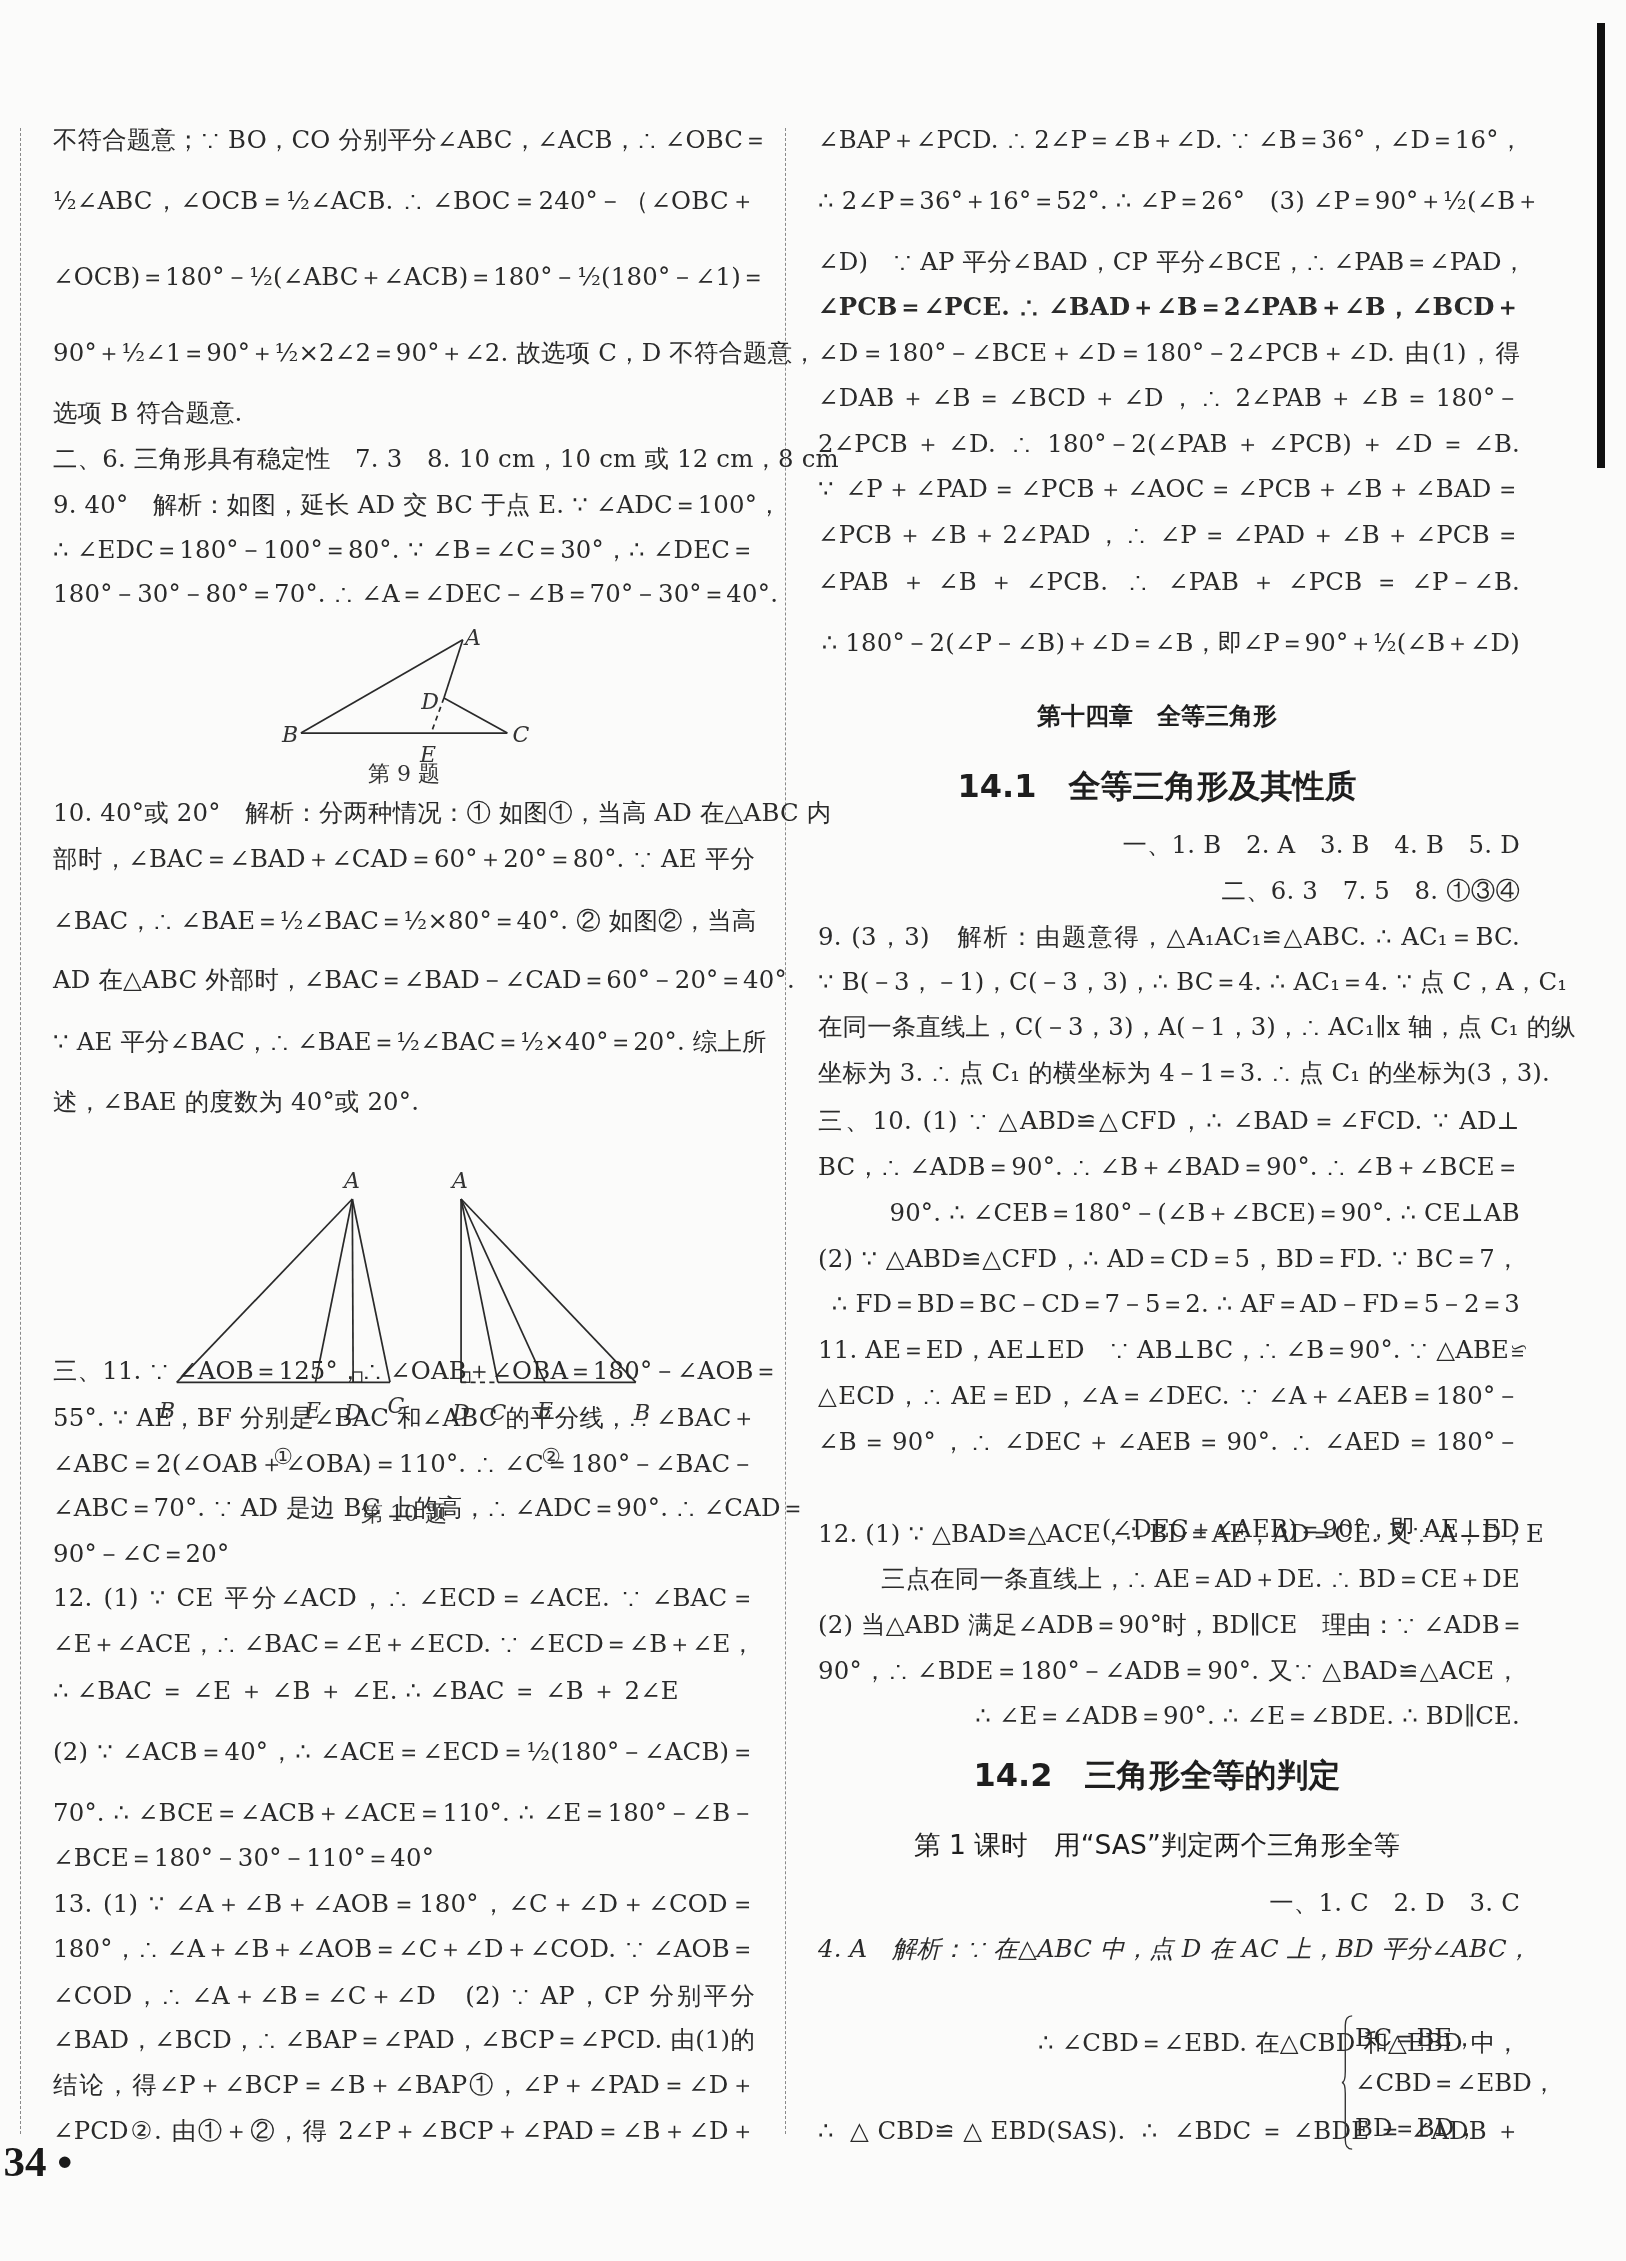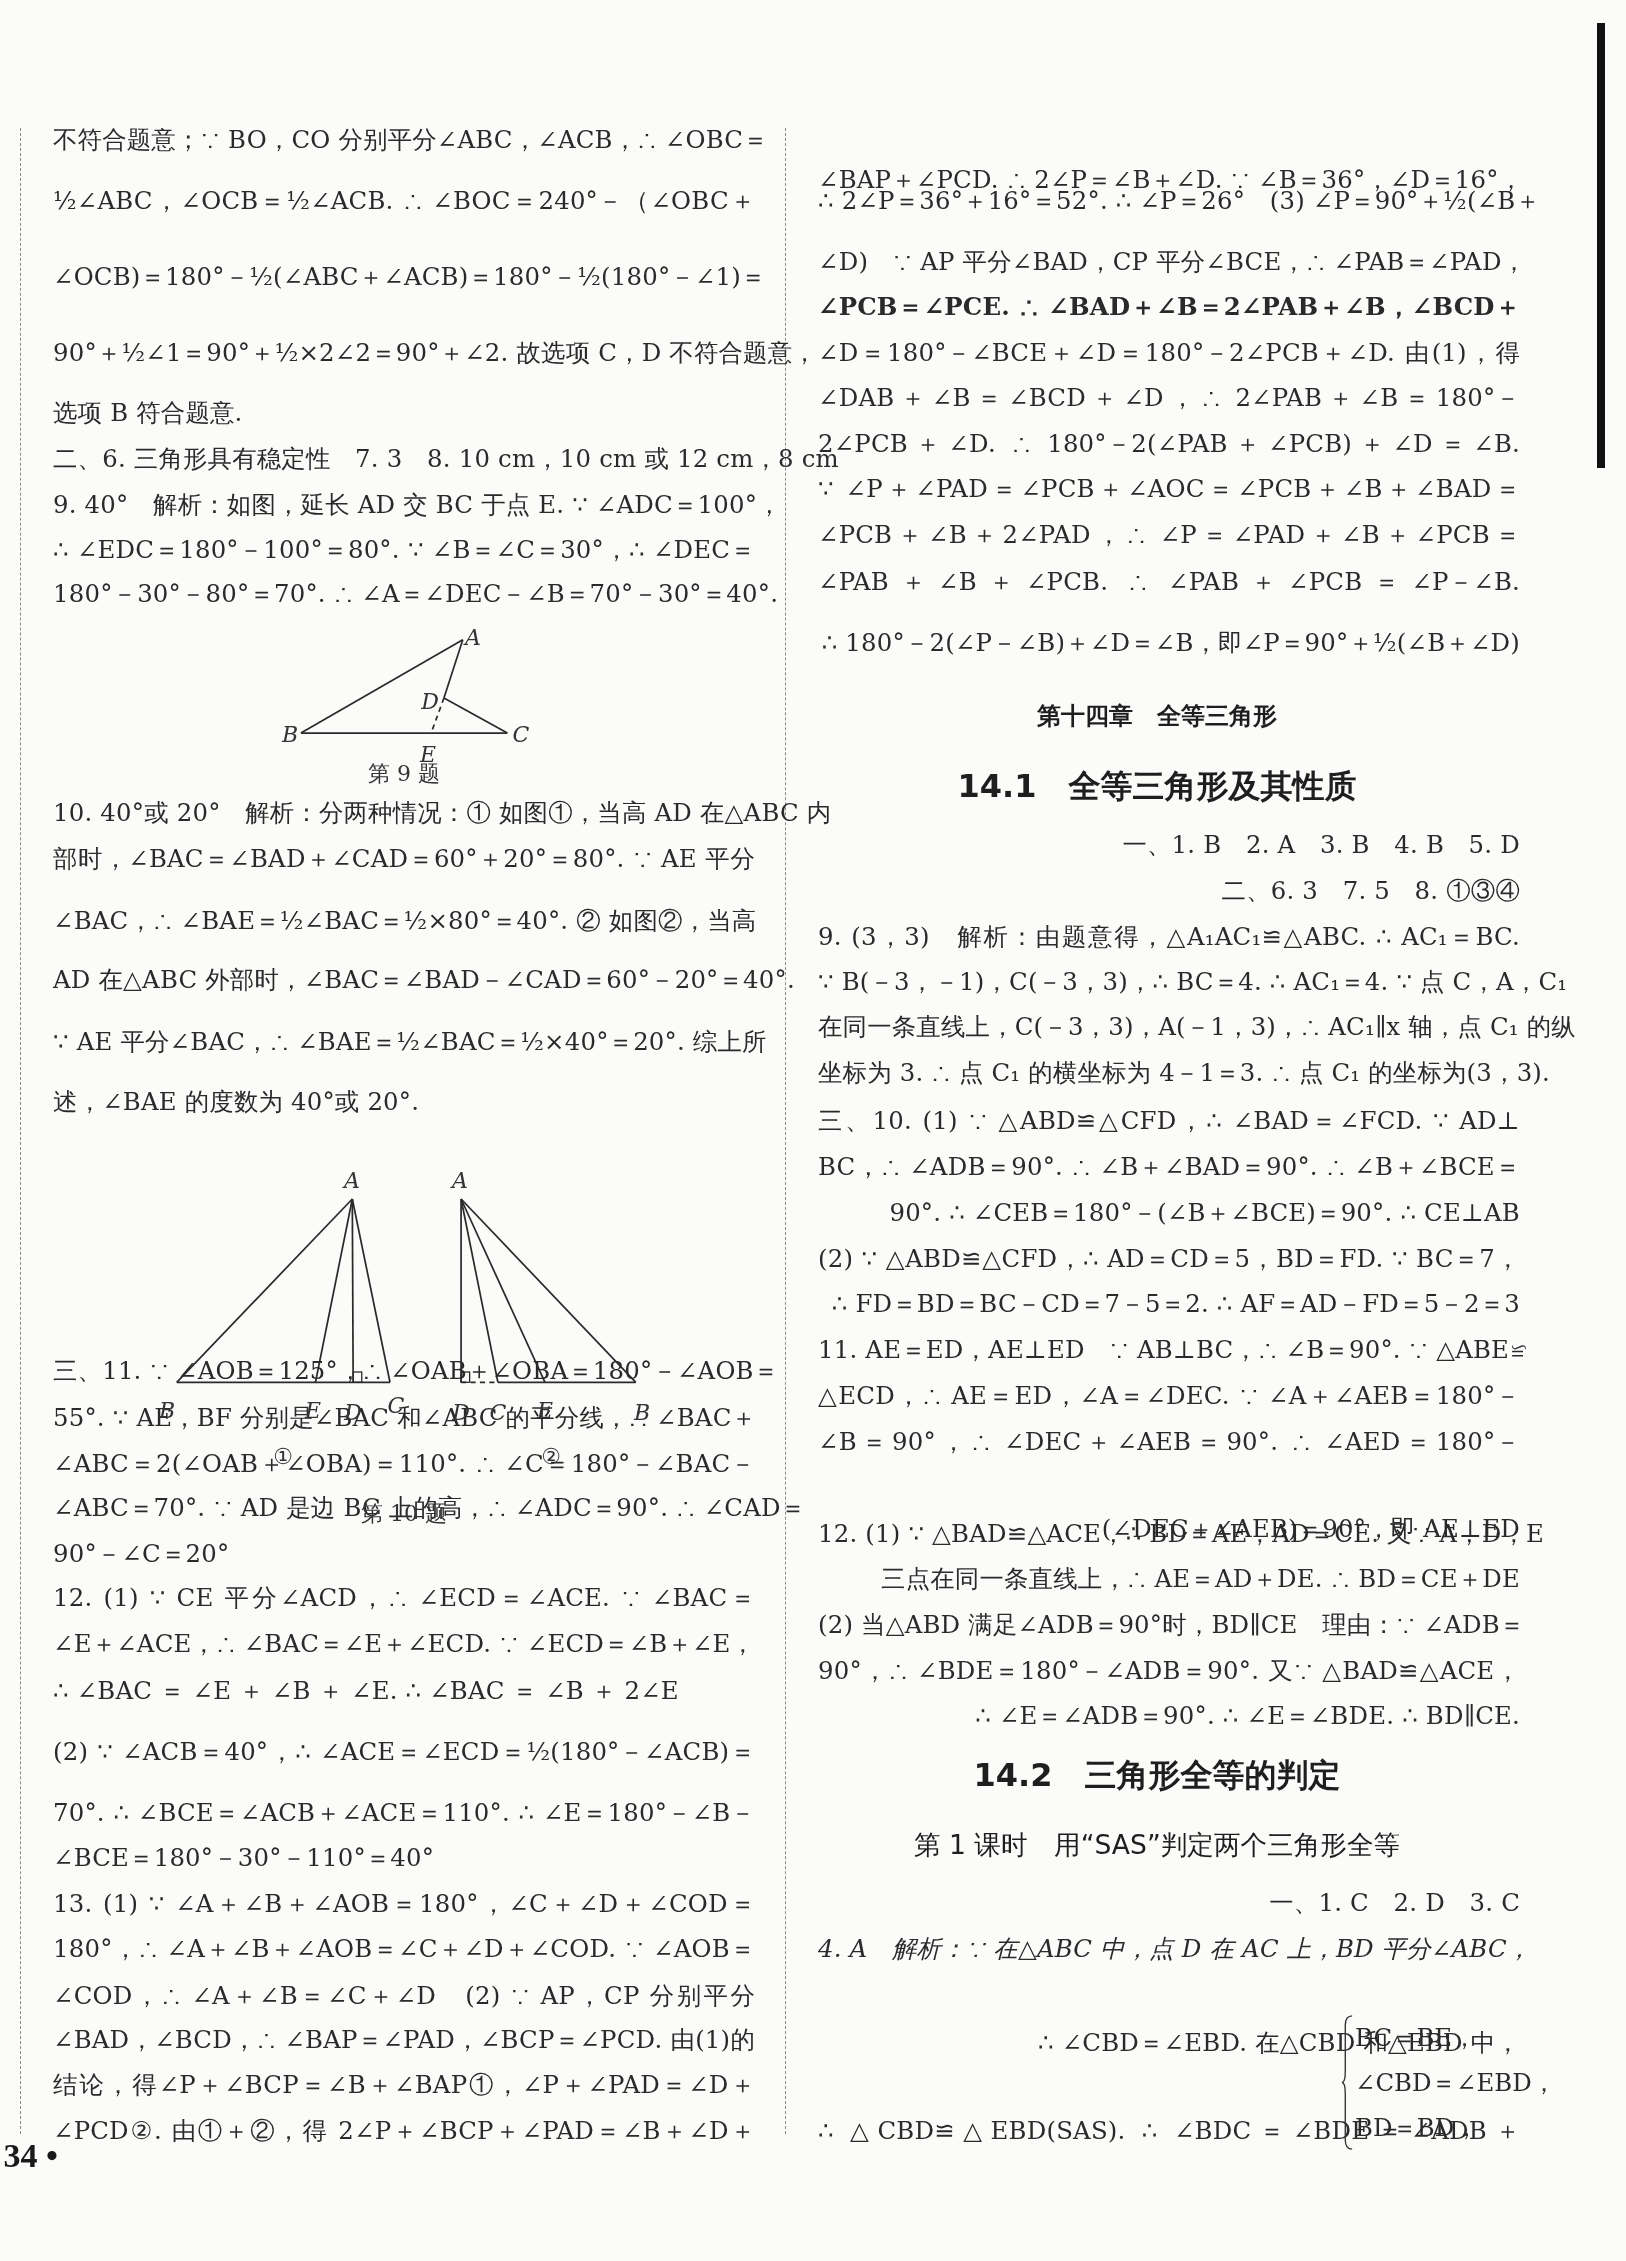--- a/index.html
+++ b/index.html
@@ -16,21 +16,21 @@
   }
   .col-left { left:53px; width:702px; }
   .col-right { left:818px; width:702px;text-align:right; }
   .just { text-align:justify; text-align-last:justify; }
   .heading { position:absolute; font-family:"DejaVu Sans","Liberation Sans",sans-serif; font-weight:bold; transform:translate(-50%,-50%); white-space:nowrap; color:#1e1e1e; }
   .h-chapter { font-size:24px; }
   .h-section { font-size:32px; }
   .h-lesson { font-size:26.6px; font-weight:normal; }
   .fig { position:absolute; }
   .caption { position:absolute; font-size:22px; transform:translate(-50%,-50%); white-space:nowrap; color:#333; }
-  .pagenum { position:absolute; left:3.4px; top:2137px; font-size:34px; font-weight:bold; font-family:"Liberation Serif",serif; color:#1a1a1a; }
+  .pagenum { position:absolute; left:3.4px; top:2137px; font-size:43px; font-weight:bold; font-family:"Liberation Serif",serif; color:#1a1a1a; }
   .brace-block { position:absolute; left:1355px; top:2015px; width:171px; }
   .brace-block .row { font-size:24.4px; height:45px; line-height:45px; white-space:nowrap; }
   .brace { position:absolute; left:1341px; top:2015px; width:12px; height:135px; }
 </style>
 </head>
 <body>
 
 <div class="vline-dash" style="left:19.7px; top:128px; height:2006px;"></div>
 <div class="vline-dash" style="left:785px; top:128px; height:2006px;"></div>
 <div class="black-bar"></div>
@@ -63,21 +63,21 @@
     <div class="line col-left just" style="top: 1813px;">70°. ∴ ∠BCE＝∠ACB＋∠ACE＝110°. ∴ ∠E＝180°－∠B－</div>
     <div class="line col-left" style="top: 1858px;">∠BCE＝180°－30°－110°＝40°</div>
     <div class="line col-left just" style="top: 1904px;">13. (1) ∵ ∠A＋∠B＋∠AOB＝180°，∠C＋∠D＋∠COD＝</div>
     <div class="line col-left just" style="top: 1949px;">180°，∴ ∠A＋∠B＋∠AOB＝∠C＋∠D＋∠COD. ∵ ∠AOB＝</div>
     <div class="line col-left just" style="top: 1996px;">∠COD，∴ ∠A＋∠B＝∠C＋∠D　(2) ∵ AP，CP 分别平分</div>
     <div class="line col-left just" style="top: 2040px;">∠BAD，∠BCD，∴ ∠BAP＝∠PAD，∠BCP＝∠PCD. 由(1)的</div>
     <div class="line col-left just" style="top: 2085px;">结论，得∠P＋∠BCP＝∠B＋∠BAP①，∠P＋∠PAD＝∠D＋</div>
     <div class="line col-left just" style="top: 2131px;">∠PCD②. 由①＋②，得 2∠P＋∠BCP＋∠PAD＝∠B＋∠D＋</div>
   </div>
 <div id="right-col">
-    <div class="line col-right just" style="top: 140px; margin-top: 40px;">∠BAP＋∠PCD. ∴ 2∠P＝∠B＋∠D. ∵ ∠B＝36°，∠D＝16°，</div>
+    <div class="line col-right just" style="top: 140px;">∠BAP＋∠PCD. ∴ 2∠P＝∠B＋∠D. ∵ ∠B＝36°，∠D＝16°，</div>
     <div class="line col-right just" style="top: 201px;">∴ 2∠P＝36°＋16°＝52°. ∴ ∠P＝26°　(3) ∠P＝90°＋½(∠B＋</div>
     <div class="line col-right just" style="top: 262px;">∠D)　∵ AP 平分∠BAD，CP 平分∠BCE，∴ ∠PAB＝∠PAD，</div>
     <div class="line col-right just" style="top: 307px; font-weight: bold;">∠PCB＝∠PCE. ∴ ∠BAD＋∠B＝2∠PAB＋∠B，∠BCD＋</div>
     <div class="line col-right just" style="top: 353px;">∠D＝180°－∠BCE＋∠D＝180°－2∠PCB＋∠D. 由(1)，得</div>
     <div class="line col-right just" style="top: 398px;">∠DAB＋∠B＝∠BCD＋∠D，∴ 2∠PAB＋∠B＝180°－</div>
     <div class="line col-right just" style="top: 444px;">2∠PCB＋∠D. ∴ 180°－2(∠PAB＋∠PCB)＋∠D＝∠B.</div>
     <div class="line col-right just" style="top: 489px;">∵ ∠P＋∠PAD＝∠PCB＋∠AOC＝∠PCB＋∠B＋∠BAD＝</div>
     <div class="line col-right just" style="top: 535px;">∠PCB＋∠B＋2∠PAD，∴ ∠P＝∠PAD＋∠B＋∠PCB＝</div>
     <div class="line col-right just" style="top: 582px;">∠PAB＋∠B＋∠PCB. ∴ ∠PAB＋∠PCB＝∠P－∠B.</div>
     <div class="line col-right" style="top: 643px;">∴ 180°－2(∠P－∠B)＋∠D＝∠B，即∠P＝90°＋½(∠B＋∠D)</div>

